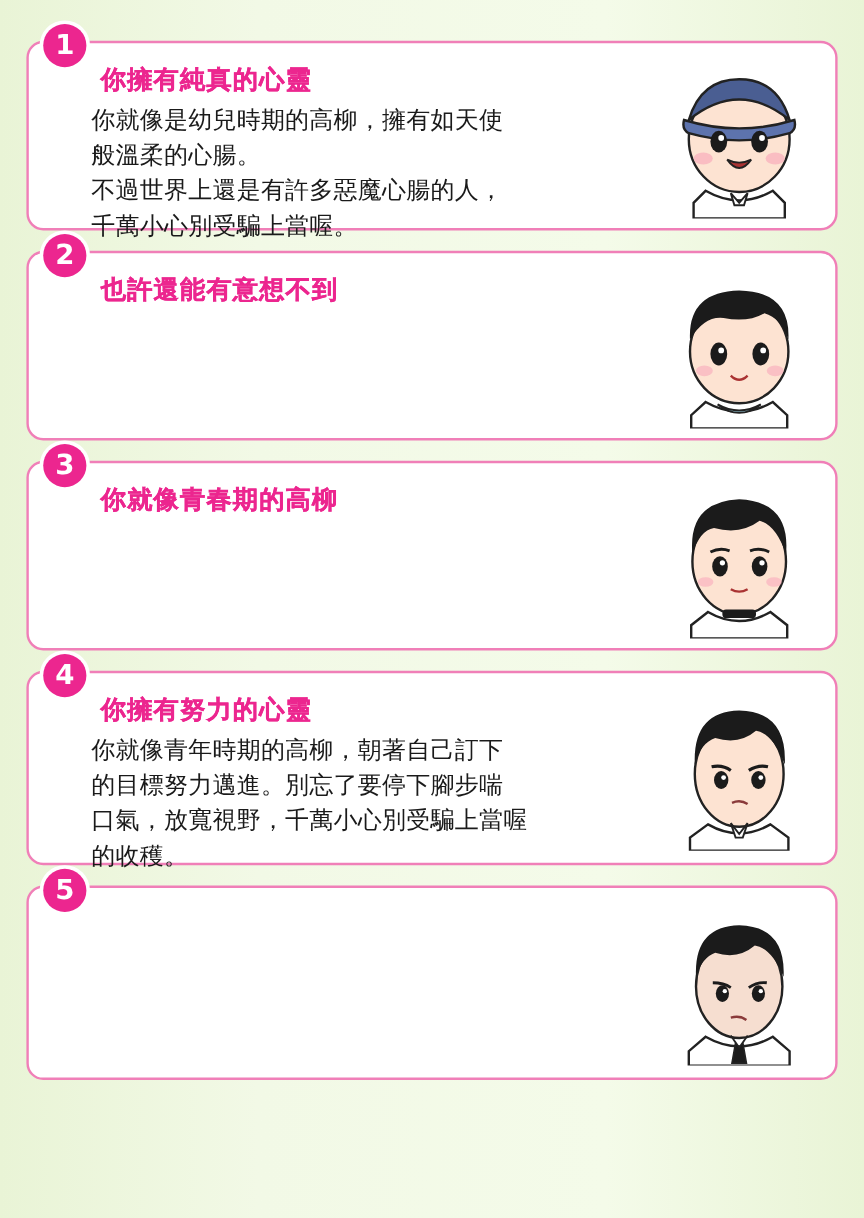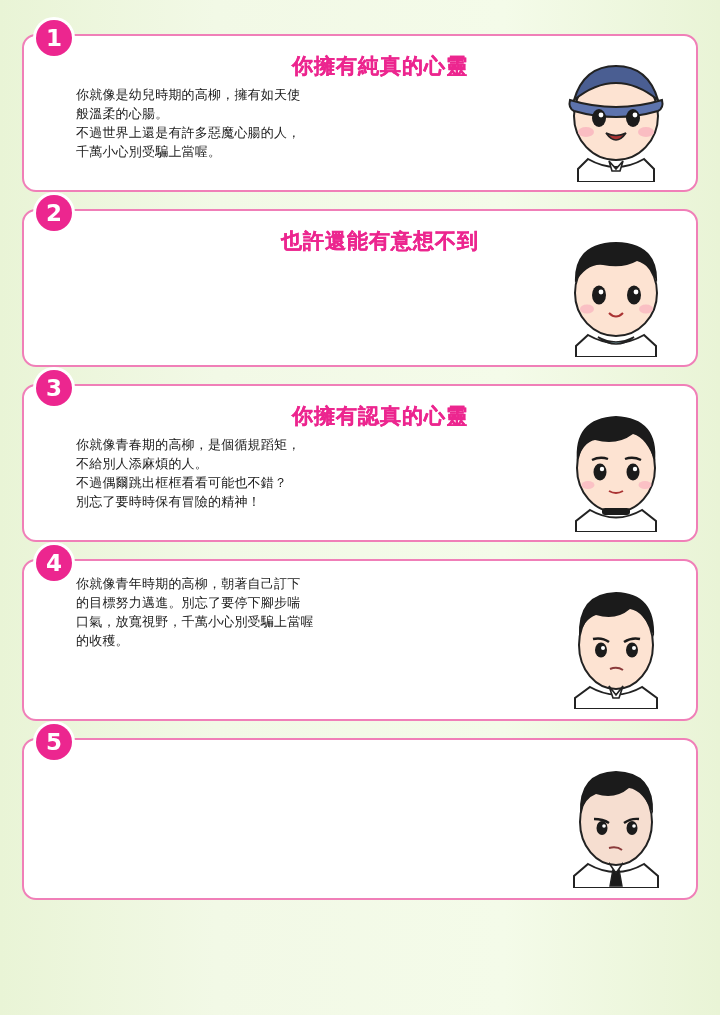--- a/index.html
+++ b/index.html
@@ -49,26 +49,25 @@
     text-align: center;
     font-family: "DejaVu Sans", "Liberation Sans", sans-serif;
     box-shadow: 0 0 0 3px #ffffff;
   }
   .headline {
     color: #ec268f;
     font-size: 21px;
     font-weight: bold;
     letter-spacing: 1px;
     margin: 2px 0 6px 8px;
-    text-align: center;
     -webkit-text-stroke: 0.3px #ec268f;
   }
   .body-text {
     color: #1a1a1a;
-    font-size: 13px;
+    font-size: 20px;
     line-height: 1.46;
     letter-spacing: 0.2px;
     max-width: 412px;
     white-space: pre-line;
   }
   .avatar {
     position: absolute;
     right: 18px;
     top: 50%;
     transform: translateY(-50%);
@@ -122,25 +121,21 @@
         <ellipse cx="92" cy="90" rx="7" ry="4.5" fill="#f9b6c0" opacity="0.8"></ellipse>
         <path d="M55 94 q7 7 14 0" fill="none" stroke="#a33" stroke-width="2"></path>
         <path d="M34 116 q28 16 56 0 l12 11 v11 h-80 v-11z" fill="#fff" stroke="#222" stroke-width="2"></path>
         <path d="M44 118 q18 10 36 0 q-18 14 -36 0z" fill="#9fd7e6" stroke="#222" stroke-width="1.6"></path>
       </svg>
     </div>
   </div>
 
   <div class="card">
     <div class="badge">3</div>
-    <div class="headline">你擁有認真的心靈</div>
-    <div class="body-text">你就像青春期的高柳，是個循規蹈矩，
-不給別人添麻煩的人。
-不過偶爾跳出框框看看可能也不錯？
-別忘了要時時保有冒險的精神！</div>
+    <div class="headline">你就像青春期的高柳</div>
     <div class="avatar">
       <svg viewBox="0 0 124 138" width="124" height="138">
         <ellipse cx="62" cy="74" rx="39" ry="44" fill="#fde3d2" stroke="#222" stroke-width="2"></ellipse>
         <path d="M23 68 q-4 -44 39 -46 q43 2 39 46 q-8 -24 -22 -28 q-16 12 -38 6 q-12 2 -18 22z" fill="#1b1b1b"></path>
         <ellipse cx="46" cy="78" rx="6.5" ry="8.5" fill="#1b1b1b"></ellipse>
         <ellipse cx="79" cy="78" rx="6.5" ry="8.5" fill="#1b1b1b"></ellipse>
         <circle cx="48" cy="75" r="2.2" fill="#fff"></circle>
         <circle cx="81" cy="75" r="2.2" fill="#fff"></circle>
         <path d="M38 66 q8 -4 16 -1" fill="none" stroke="#1b1b1b" stroke-width="2.4"></path>
         <path d="M71 65 q8 -3 16 1" fill="none" stroke="#1b1b1b" stroke-width="2.4"></path>
@@ -148,20 +143,21 @@
         <ellipse cx="91" cy="91" rx="6.5" ry="4" fill="#f9b6c0" opacity="0.75"></ellipse>
         <path d="M55 97 q7 4 14 0" fill="none" stroke="#a33" stroke-width="2"></path>
         <path d="M36 116 q26 15 52 0 l14 11 v11 h-80 v-11z" fill="#fff" stroke="#222" stroke-width="2"></path>
         <rect x="48" y="114" width="28" height="7" rx="3" fill="#1b1b1b"></rect>
       </svg>
     </div>
   </div>
 
   <div class="card tall">
     <div class="badge">4</div>
+    <div class="headline">你擁有努力的心靈</div>
     <div class="body-text">你就像青年時期的高柳，朝著自己訂下
 的目標努力邁進。別忘了要停下腳步喘
 口氣，放寬視野，千萬小心別受騙上當喔
 的收穫。</div>
     <div class="avatar">
       <svg viewBox="0 0 124 138" width="124" height="138">
         <ellipse cx="62" cy="74" rx="37" ry="44" fill="#fde3d2" stroke="#222" stroke-width="2"></ellipse>
         <path d="M25 66 q-2 -44 37 -45 q40 1 38 45 q-10 -26 -24 -28 q-14 12 -34 6 q-12 4 -17 22z" fill="#1b1b1b"></path>
         <ellipse cx="47" cy="79" rx="6" ry="7.5" fill="#1b1b1b"></ellipse>
         <ellipse cx="78" cy="79" rx="6" ry="7.5" fill="#1b1b1b"></ellipse>

